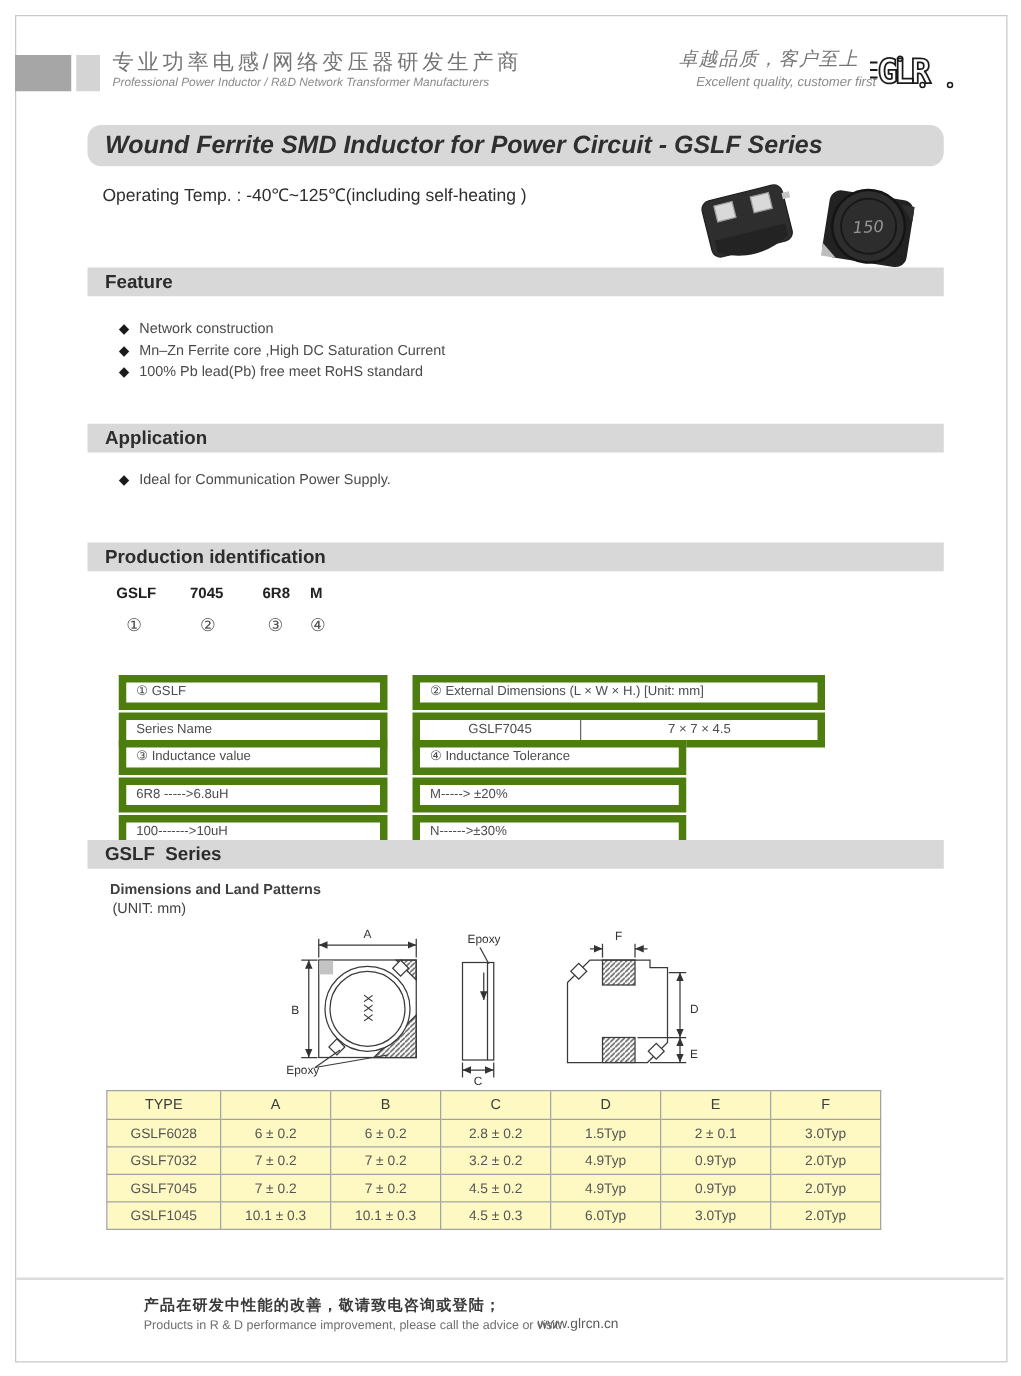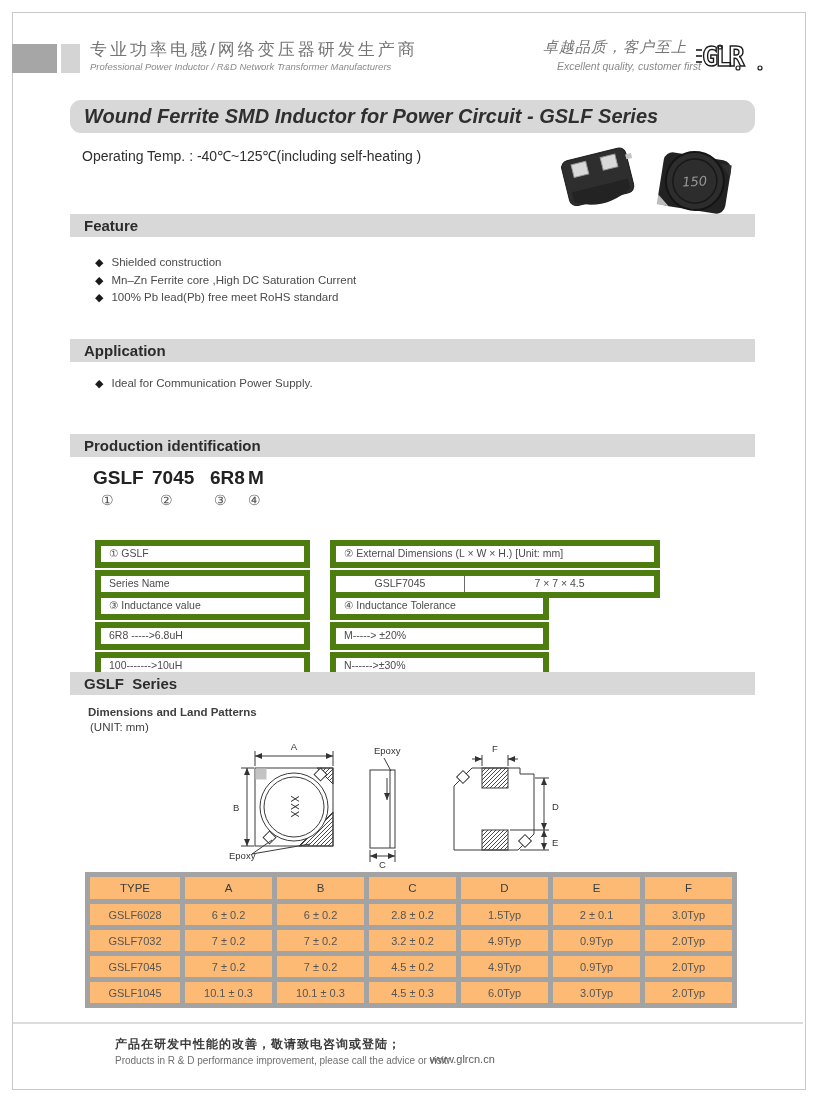--- a/index.html
+++ b/index.html
@@ -24,36 +24,36 @@
   .sec-bar{left:70px;width:671px;height:23px;background:#d8d8d8;padding-left:14px;
            line-height:23px;font-size:15px;font-weight:bold;color:#2c2c2c;}
   .gslf-bar{word-spacing:4px;}
 
   .optemp{left:82px;top:146px;font-size:14px;color:#2e2e2e;}
 
   .bullet{font-size:11.5px;color:#4a4a4a;white-space:nowrap;}
   .bullet .dm{color:#1a1a1a;font-size:11px;margin-right:8px;}
 
   
-  .pn{font-size:19px;font-weight:bold;color:#222;}
+  .pn{font-size:12px;font-weight:bold;color:#222;}
   .pc{font-size:14px;color:#555;}
 
   
   .mini-row{box-sizing:border-box;border:6px solid #4d7c0f;height:28px;line-height:14px;
             font-size:10.5px;color:#4c4c4c;padding-left:8px;margin-bottom:2px;background:#fff;
             white-space:nowrap;}
   .mini-row.split{display:flex;padding-left:0;}
   .mini-row .c1{width:128px;text-align:center;border-right:1px solid #6a6a6a;}
   .mini-row .c2{flex:1;text-align:center;}
 
   .dim-note{font-size:11.5px;color:#3f3f3f;}
 
   
   .dim-table{left:85px;top:872px;border-collapse:collapse;}
-  .dim-table th,.dim-table td{border:5px solid #a3a3a3;text-align:center;background:#fdba74;}
+  .dim-table th,.dim-table td{border:1px solid #a3a3a3;text-align:center;background:#fef9c3;}
   .dim-table th{width:85px;height:20px;font-size:11.5px;font-weight:normal;color:#3c3c3c;}
   .dim-table th.tcol{width:88px;}
   .dim-table td{height:19px;font-size:11px;color:#555;}
 
   
   .foot-line{left:13px;top:1022px;width:790px;height:2px;background:#dcdcdc;}
   .foot-cn{left:115px;top:1036px;font-size:12px;font-weight:bold;color:#3a3a3a;letter-spacing:1px;}
   .foot-en{left:115px;top:1055px;font-size:10px;color:#6f6f6f;}
   .foot-url{left:430px;top:1053px;font-size:11px;color:#5a5a5a;}
 </style>
@@ -99,21 +99,21 @@
         <polygon points="184,34 184,22 173,22" fill="#2e2e2e"></polygon>
         <circle cx="150" cy="43" r="29" fill="#2d2d2d" stroke="#141414" stroke-width="2"></circle>
         <circle cx="150" cy="43" r="22" fill="none" stroke="#181818" stroke-width="1.5"></circle>
         <text x="150" y="48" text-anchor="middle" font-size="13" font-style="italic" font-family="DejaVu Sans, sans-serif" fill="#969696" transform="rotate(-12 150 44)">150</text>
       </g>
     </svg>
   </div>
 
   <div class="abs sec-bar" style="top:214px;">Feature</div>
   <div class="abs bullet" style="left:95px;top:256px;">
-    <span class="dm">◆</span><span>Shielded construction</span>
+    <span class="dm">◆</span><span>Network construction</span>
   </div>
   <div class="abs bullet" style="left:95px;top:274px;">
     <span class="dm">◆</span><span>Mn–Zn Ferrite core ,High DC Saturation Current</span>
   </div>
   <div class="abs bullet" style="left:95px;top:291px;">
     <span class="dm">◆</span><span>100% Pb lead(Pb) free meet RoHS standard</span>
   </div>
 
   <div class="abs sec-bar" style="top:339px;">Application</div>
   <div class="abs bullet" style="left:95px;top:377px;">

